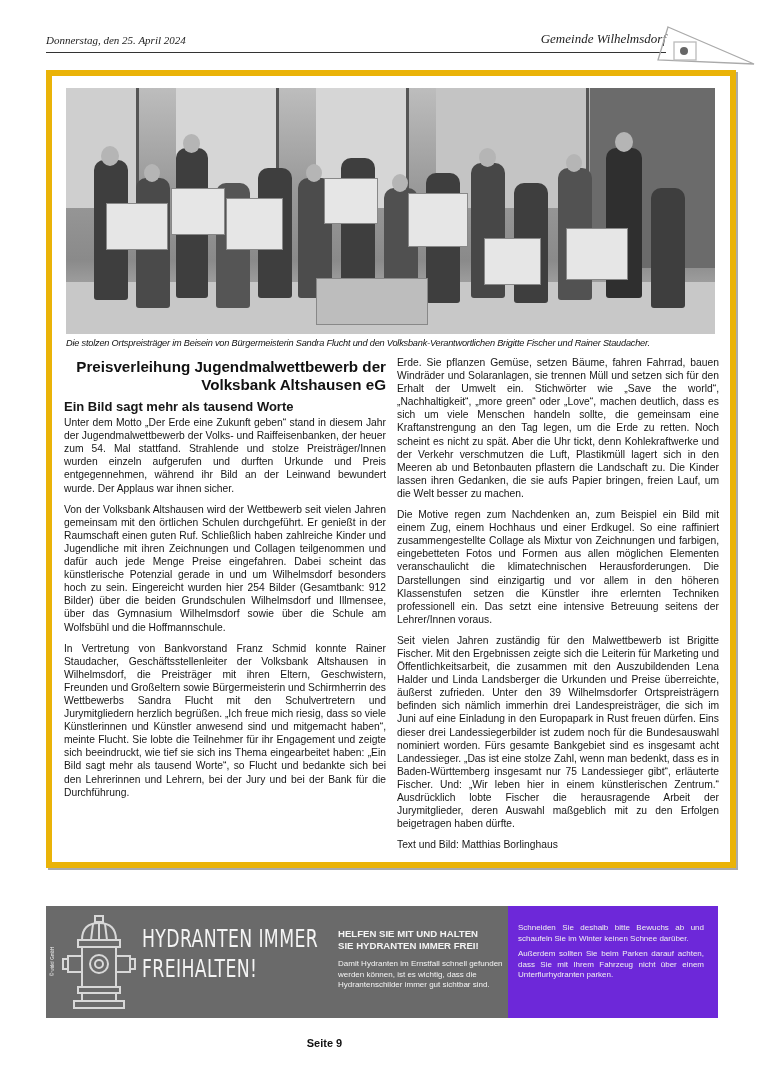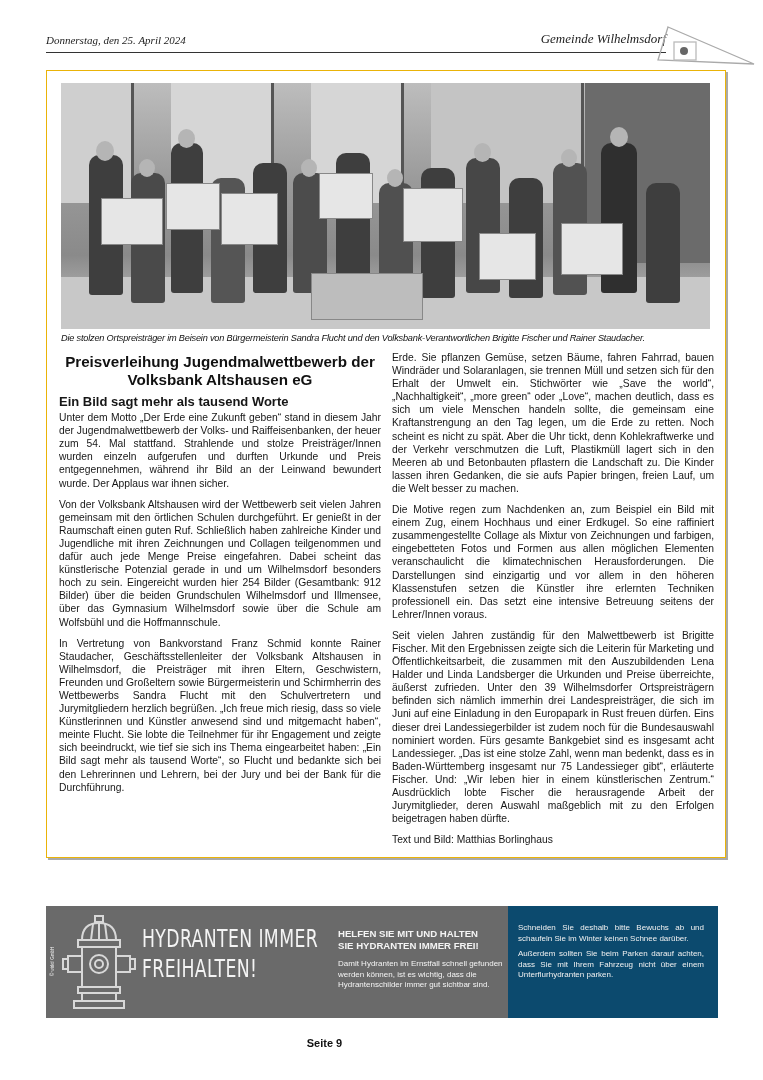--- a/index.html
+++ b/index.html
@@ -5,48 +5,48 @@
   html, body { margin:0; padding:0; background:#ffffff; }
   body { width:763px; height:1080px; position:relative; overflow:hidden;
          font-family:"Liberation Sans", sans-serif; color:#1a1a1a; }
 
   .header { position:absolute; left:46px; top:30px; width:620px; height:22px; border-bottom:1px solid #333; }
   .header .date { position:absolute; left:0; top:4px; font-family:"Liberation Serif", serif; font-style:italic; font-size:11px; color:#222; }
   .header .org { position:absolute; right:0; top:1px; font-family:"Liberation Serif", serif; font-style:italic; font-size:13px; color:#222; }
   .logo { position:absolute; left:650px; top:24px; width:110px; height:45px; }
 
   .article { position:absolute; left:46px; top:70px; width:678px; height:786px;
-             border:1px solid #eab308; box-shadow:2px 2px 0 #aaa; background:#fff; }
+             border:6px solid #eab308; box-shadow:2px 2px 0 #aaa; background:#fff; }
 
   .photo { position:absolute; left:14px; top:12px; width:649px; height:246px;
            background:linear-gradient(180deg,#bdbdbd 0%,#9a9a9a 40%,#8a8a8a 70%,#c9c9c9 100%); overflow:hidden; }
   .photo .win { position:absolute; top:0; height:120px; background:#d6d6d6; border-right:3px solid #555; }
   .photo .wall { position:absolute; right:0; top:0; width:125px; height:180px; background:#6b6b6b; }
   .photo .floor { position:absolute; left:0; bottom:0; width:100%; height:52px; background:#c8c8c8; }
   .photo .person { position:absolute; border-radius:10px 10px 3px 3px; background:#3e3e3e; }
   .photo .head { position:absolute; border-radius:50%; background:#b5b5b5; }
   .photo .art { position:absolute; background:#e6e6e6; border:1px solid #888; }
 
   .caption { position:absolute; left:14px; top:262px; width:660px; font-style:italic; font-size:9.2px; letter-spacing:-0.2px; color:#111; }
 
   .col { position:absolute; top:282px; width:322px; font-size:10.3px; line-height:13.1px; text-align:justify; color:#161616; }
   .col.left { left:12px; }
   .col.right { left:345px; top:280px; }
   .col p { margin:0 0 8px 0; hyphens:auto; }
-  .headline { font-size:15.2px; font-weight:bold; line-height:18px; margin:0 0 6px 0; text-align:center; color:#111; }
+  .headline { font-size:15.2px; font-weight:bold; line-height:18px; margin:0 0 6px 0; text-align:right; color:#111; }
   .subhead { font-size:13px; font-weight:bold; margin:0 0 3px 0; text-align:left; }
   .byline { margin-top:6px; }
 
   .ad { position:absolute; left:46px; top:906px; width:672px; height:112px; background:#6a6a6a; }
   .ad .hydrant { position:absolute; left:14px; top:8px; width:78px; height:96px; }
   .ad .big { position:absolute; left:96px; top:18px; font-family:"DejaVu Sans", sans-serif; font-size:24px; line-height:30px; color:#f4f4f4; transform:scaleX(0.72); transform-origin:left top; letter-spacing:0.5px; white-space:nowrap; }
   .ad .mid { position:absolute; left:292px; top:22px; width:180px; color:#f4f4f4; }
   .ad .mid .title { font-weight:bold; font-size:9.6px; line-height:12px; }
   .ad .mid .body { font-size:8px; line-height:10.5px; margin-top:7px; }
-  .ad .right { position:absolute; left:462px; top:0; width:210px; height:112px; background:#0c4a6e; }
+  .ad .right { position:absolute; left:462px; top:0; width:210px; height:112px; background:#6d28d9; }
   .ad .right .body { position:absolute; left:10px; top:17px; width:186px; font-size:8px; line-height:10.5px; color:#f0f0f0; text-align:justify; }
   .ad .right .body p { margin:0 0 5px 0; }
   .ad .copy { position:absolute; left:4px; top:70px; font-size:4.5px; color:#eee; transform:rotate(-90deg); transform-origin:left top; }
 
   .pagenum { position:absolute; left:0; width:649px; top:1037px; text-align:center; font-weight:bold; font-size:11px; color:#111; }
 </style>
 </head>
 <body>
 
 <div class="header">

